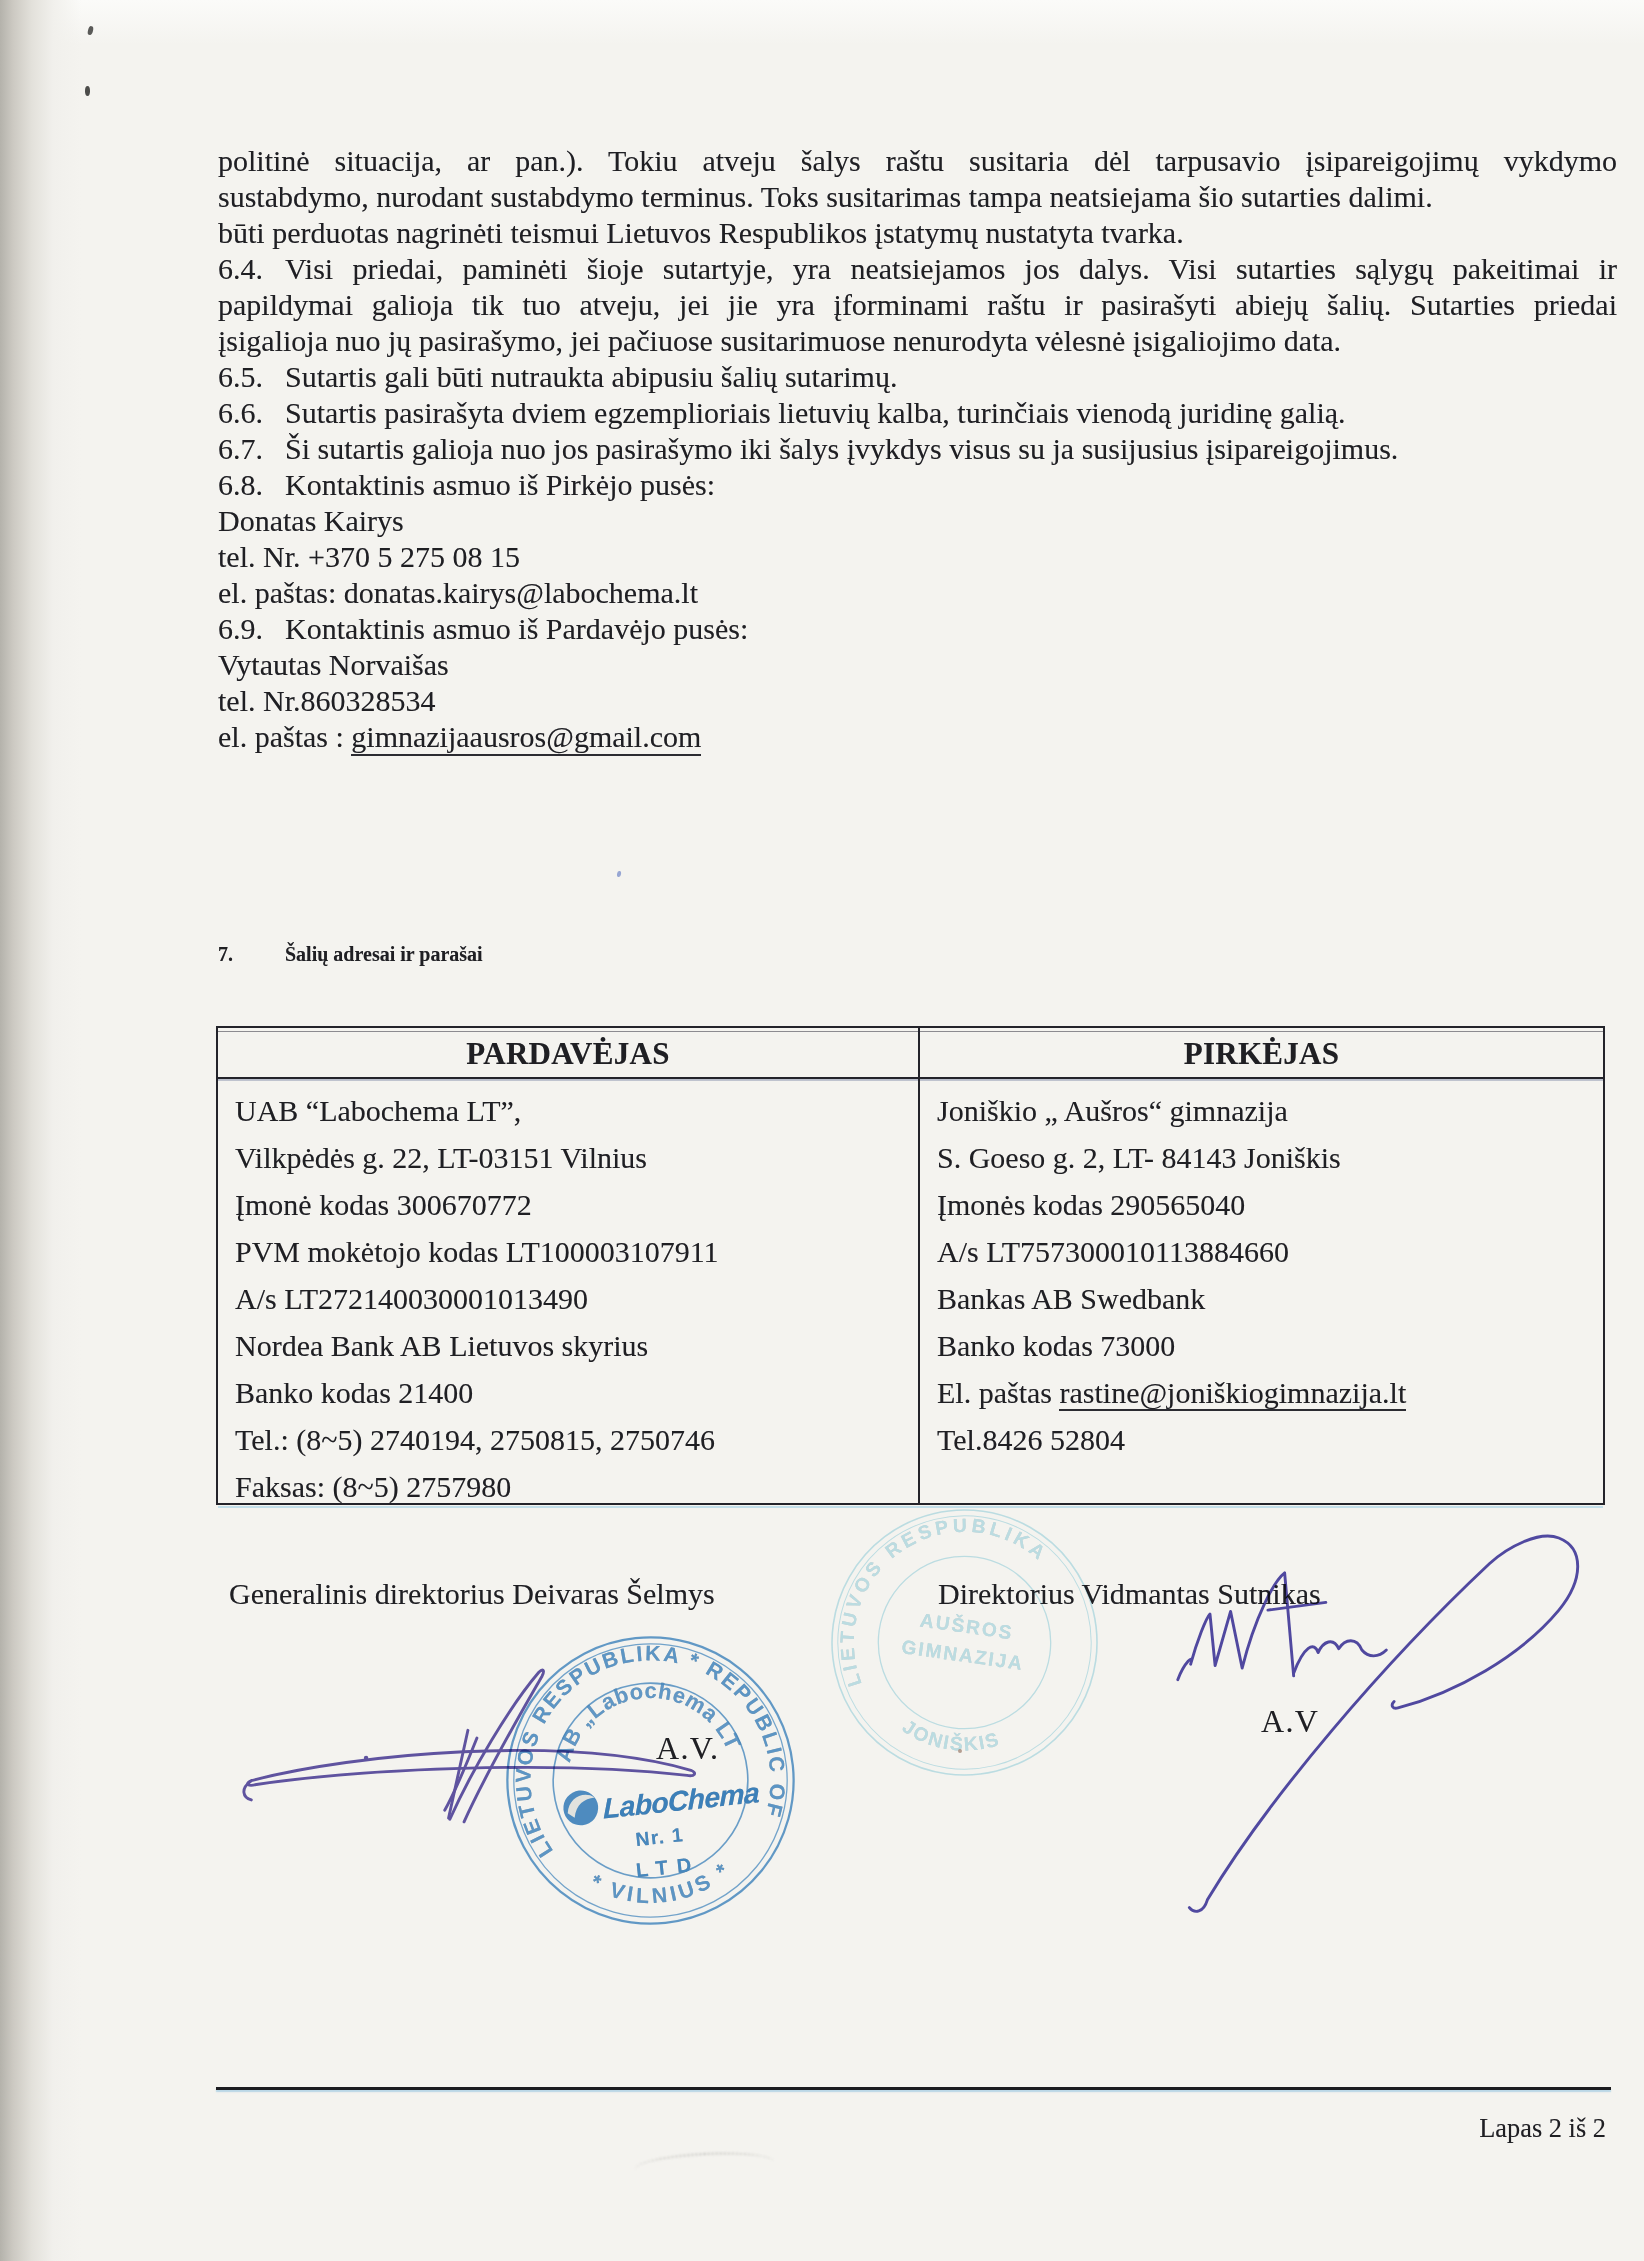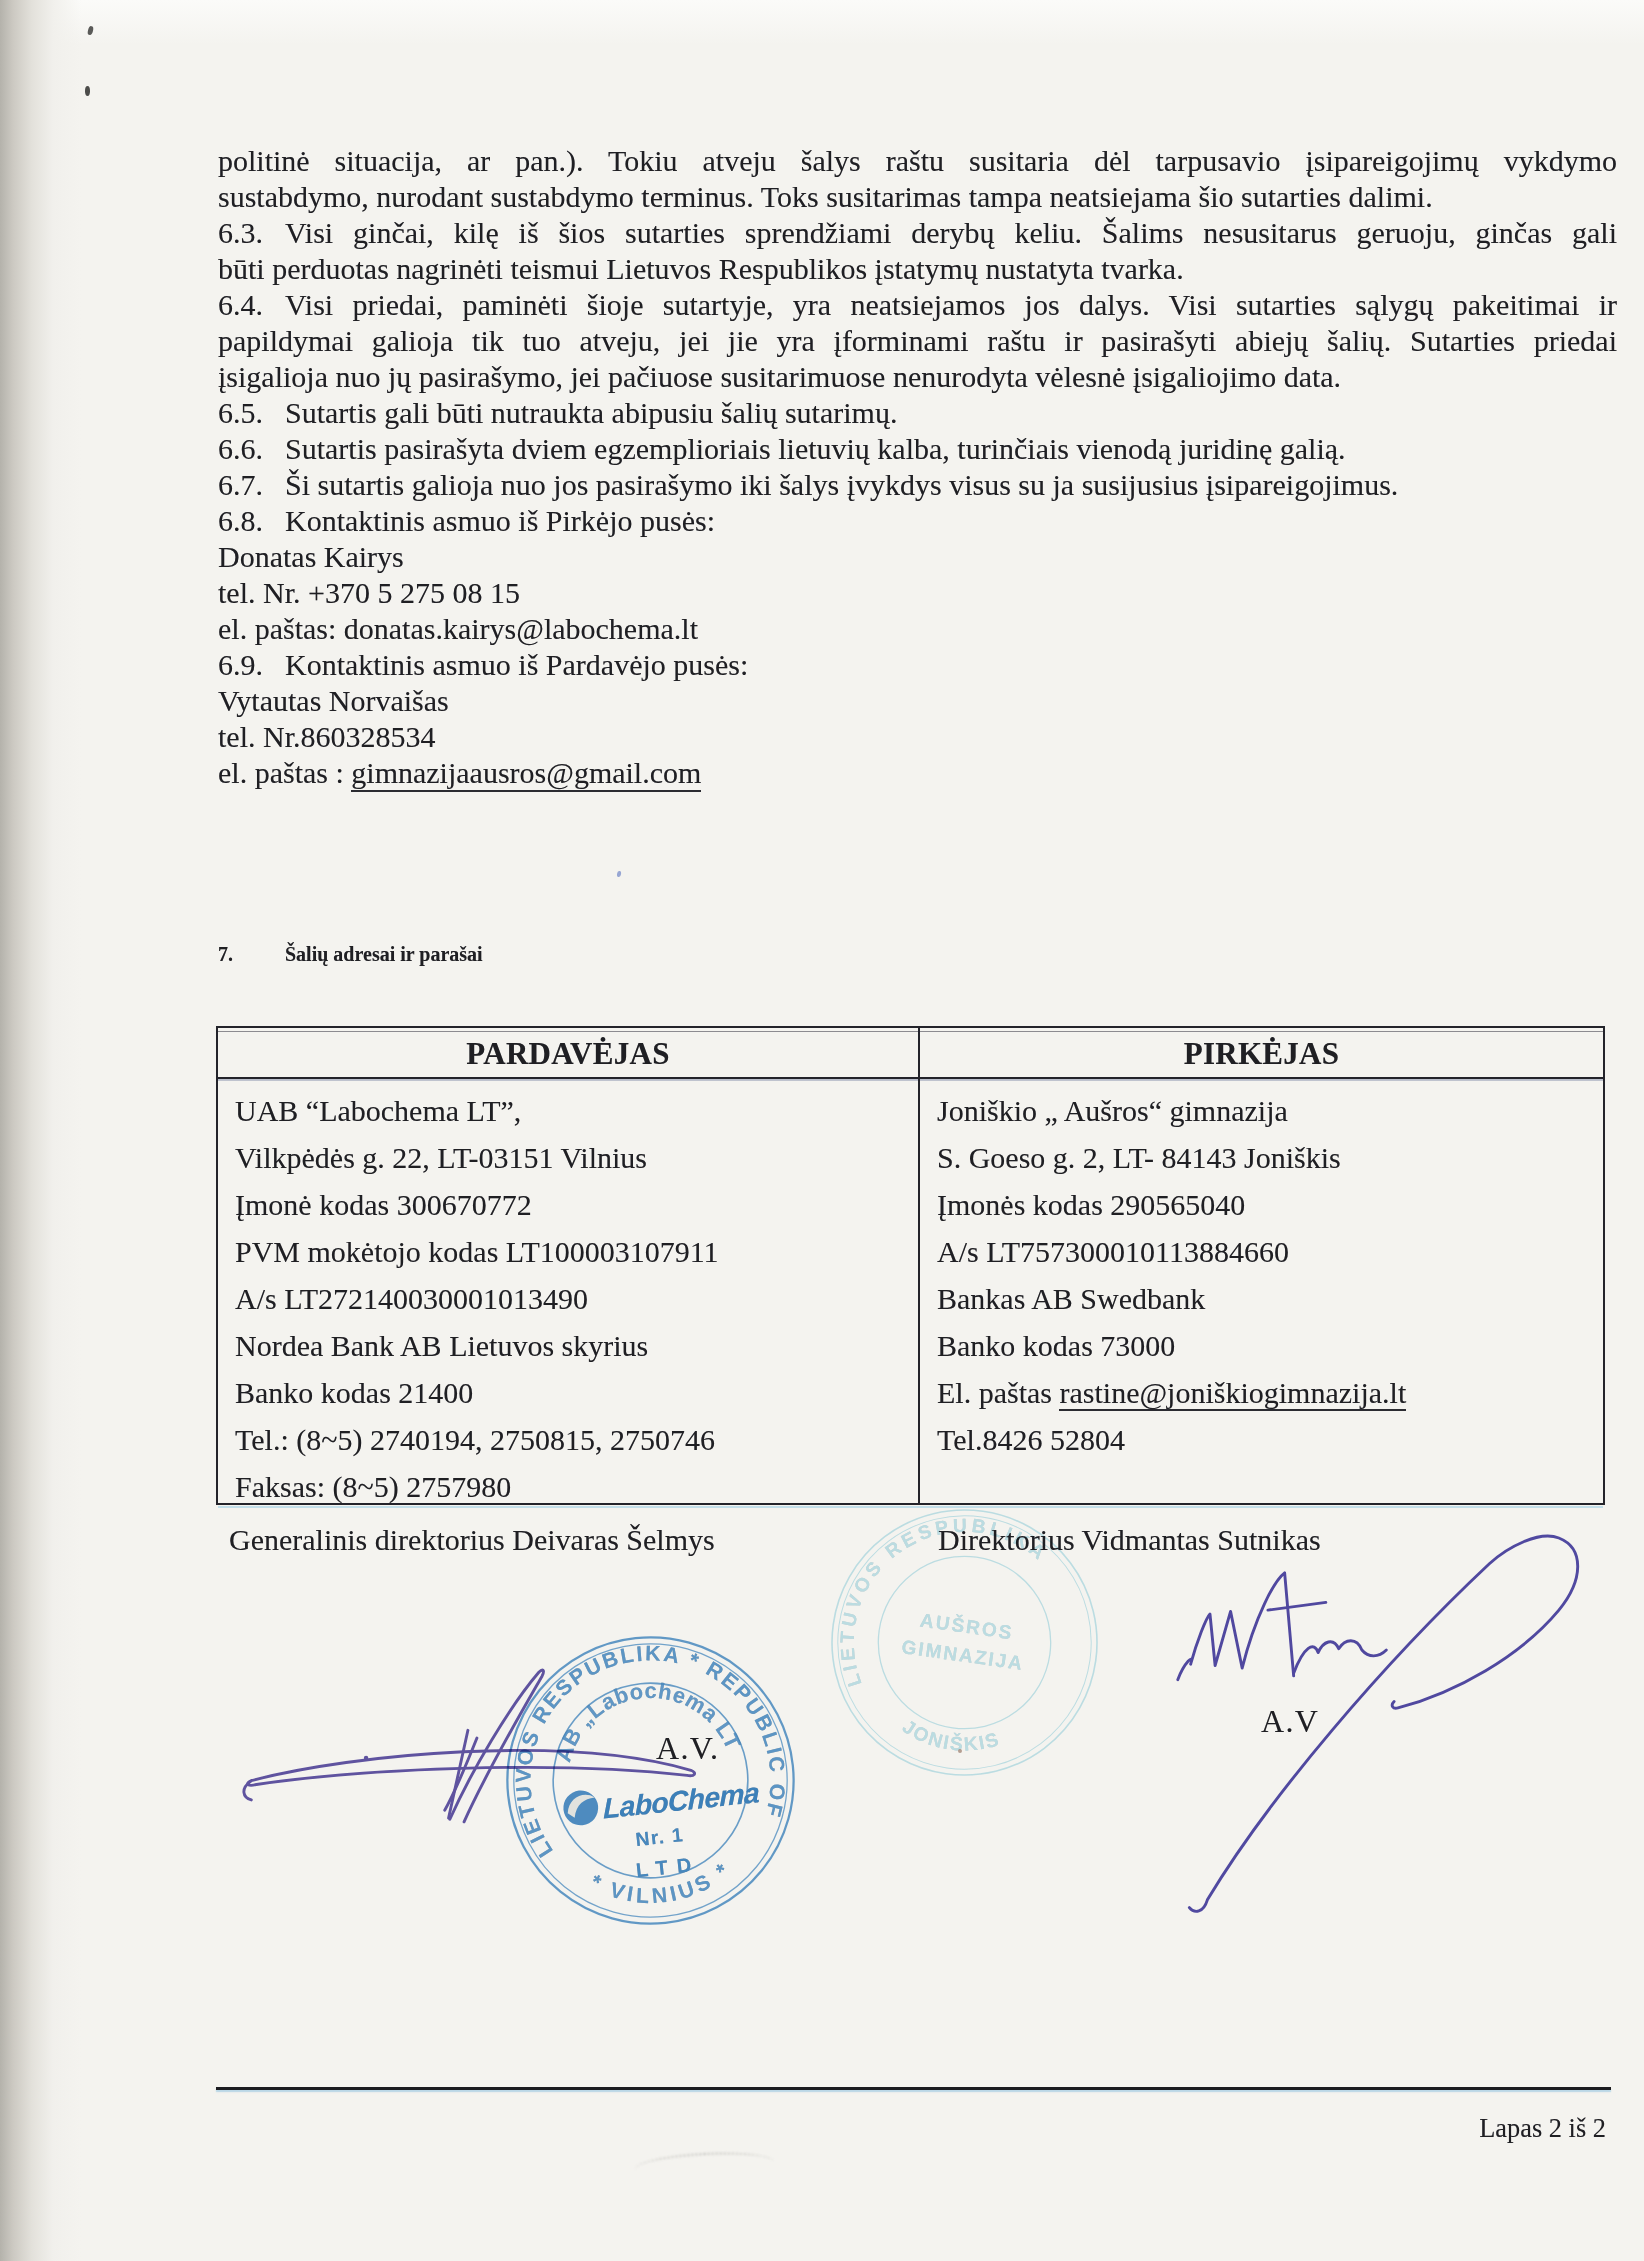--- a/index.html
+++ b/index.html
@@ -27,21 +27,21 @@
   .tbl::after{content:'';position:absolute;left:0;right:0;bottom:-4.5px;height:1.9px;background:rgba(120,190,225,.4);}
   .tcol{box-sizing:border-box;font-family:Liberation Serif, serif;}
   .tcol.left{width:702px;border-right:2.6px solid #23232a;}
   .tcol.right{flex:1;}
   .thead{height:49px;box-sizing:content-box;border-bottom:2.6px solid #23232a;
          box-shadow:0 1.9px 0 rgba(50,70,120,.3);
          text-align:center;font-weight:bold;font-size:31px;line-height:52px;letter-spacing:0.3px;}
   .trows{padding-top:7.7px;}
   .trow{height:47px;line-height:47px;padding-left:17px;font-size:30px;white-space:nowrap;}
   
-  .siglabel{position:absolute;top:1523px;font-size:30px;white-space:nowrap;}
+  .siglabel{position:absolute;top:1577px;font-size:30px;white-space:nowrap;}
   .avmark{position:absolute;font-size:32px;letter-spacing:1.3px;}
   
   .frule{position:absolute;left:216px;top:2087px;width:1395px;height:3.2px;background:#1b1b20;
          box-shadow:0 1.9px 1.3px rgba(110,180,220,.45);}
   .flabel{position:absolute;left:1413px;top:2113px;width:193px;text-align:right;font-size:26.4px;}
   
   .overlay{position:absolute;mix-blend-mode:multiply;pointer-events:none;}
   .sring{font-family:"Liberation Sans",sans-serif;font-weight:600;font-size:33px;letter-spacing:3.5px;fill:#4a8fcb;opacity:.88;}
   .smid{letter-spacing:6px;}
   .sinner{font-family:"Liberation Sans",sans-serif;font-weight:600;font-size:34px;letter-spacing:1px;fill:#4a8fcb;opacity:.85;}
@@ -58,21 +58,20 @@
          filter:blur(1.3px);transform:rotate(-3deg);}
 </style>
 </head>
 <body>
 
 <div class="page txt">
 
   <div class="bodyblock">
     <div class="ln j"><span>politinė situacija, ar pan.). Tokiu atveju šalys raštu susitaria dėl tarpusavio įsipareigojimų vykdymo</span></div>
     <div class="ln"><span>sustabdymo, nurodant sustabdymo terminus. Toks susitarimas tampa neatsiejama šio sutarties dalimi.</span></div>
-    <div class="ln j"><span class="num">6.3.</span><span>Visi ginčai, kilę iš šios sutarties sprendžiami derybų keliu. Šalims nesusitarus geruoju, ginčas gali</span></div>
     <div class="ln"><span>būti perduotas nagrinėti teismui Lietuvos Respublikos įstatymų nustatyta tvarka.</span></div>
     <div class="ln j"><span class="num">6.4.</span><span>Visi priedai, paminėti šioje sutartyje, yra neatsiejamos jos dalys. Visi sutarties sąlygų pakeitimai ir</span></div>
     <div class="ln j"><span>papildymai galioja tik tuo atveju, jei jie yra įforminami raštu ir pasirašyti abiejų šalių. Sutarties priedai</span></div>
     <div class="ln"><span>įsigalioja nuo jų pasirašymo, jei pačiuose susitarimuose nenurodyta vėlesnė įsigaliojimo data.</span></div>
     <div class="ln"><span class="num">6.5.</span><span>Sutartis gali būti nutraukta abipusiu šalių sutarimų.</span></div>
     <div class="ln"><span class="num">6.6.</span><span>Sutartis pasirašyta dviem egzemplioriais lietuvių kalba, turinčiais vienodą juridinę galią.</span></div>
     <div class="ln"><span class="num">6.7.</span><span>Ši sutartis galioja nuo jos pasirašymo iki šalys įvykdys visus su ja susijusius įsipareigojimus.</span></div>
     <div class="ln"><span class="num">6.8.</span><span>Kontaktinis asmuo iš Pirkėjo pusės:</span></div>
     <div class="ln"><span>Donatas Kairys</span></div>
     <div class="ln"><span>tel. Nr. +370 5 275 08 15</span></div>

